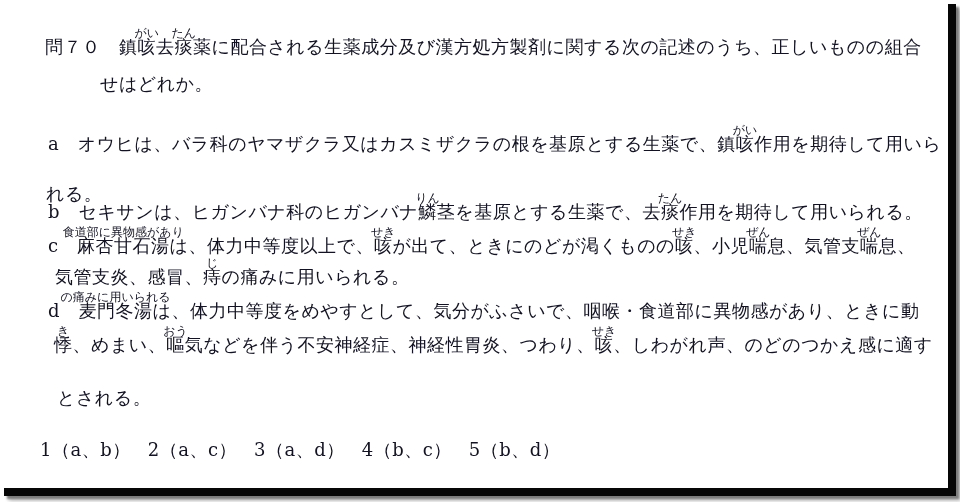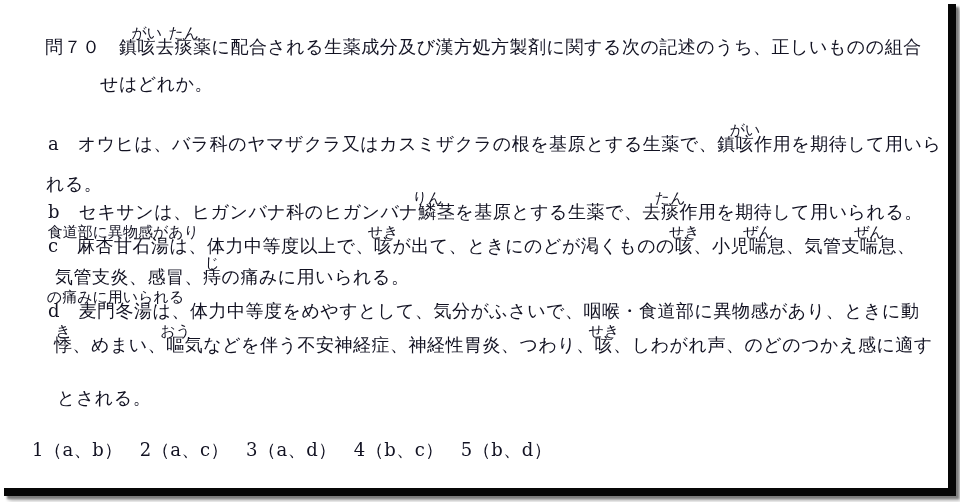--- a/index.html
+++ b/index.html
@@ -26,39 +26,39 @@
     line-height:20px;
     height:20px;
     letter-spacing:0.5px;
     z-index:2;
   }
   .rb{position:relative;display:inline-block;}
   .rt{
     position:absolute;
     left:50%;bottom:19px;
     transform:translateX(-50%);
-    font-size:15px;line-height:9px;
+    font-size:12px;line-height:9px;
     letter-spacing:0;
     white-space:nowrap;
     color:#121222;
   }
   .choices{position:absolute;white-space:nowrap;font-size:18px;line-height:20px;height:20px;z-index:2;}
   .choice{display:inline-block;margin-right:17px;letter-spacing:0.5px;}
 </style>
 </head>
 <body>
 
 <div class="page">
   <div class="sheet"></div>
   <div>
       <div class="tline" style="left: 45px; top: 37px;">問７０　鎮<span class="rb">咳<span class="rt">がい</span></span>去<span class="rb">痰<span class="rt">たん</span></span>薬に配合される生薬成分及び漢方処方製剤に関する次の記述のうち、正しいものの組合</div>
       <div class="tline" style="left: 68px; top: 74px; margin-left: 32px;">せはどれか。</div>
       <div class="tline" style="left: 48px; top: 134px;">a　オウヒは、バラ科のヤマザクラ又はカスミザクラの根を基原とする生薬で、鎮<span class="rb">咳<span class="rt">がい</span></span>作用を期待して用いら</div>
-      <div class="tline" style="left: 46px; top: 174px;">れる。</div>
+      <div class="tline" style="left: 46px; top: 184px;">れる。</div>
       <div class="tline" style="left: 48px; top: 202px;">b　セキサンは、ヒガンバナ科のヒガンバナ<span class="rb">鱗<span class="rt">りん</span></span>茎を基原とする生薬で、去<span class="rb">痰<span class="rt">たん</span></span>作用を期待して用いられる。</div>
       <div class="tline" style="left: 48px; top: 236px;">c　<span class="rb">麻杏甘石湯<span class="rt">食道部に異物感があり</span></span>は、体力中等度以上で、<span class="rb">咳<span class="rt">せき</span></span>が出て、ときにのどが渇くものの<span class="rb">咳<span class="rt">せき</span></span>、小児<span class="rb">喘<span class="rt">ぜん</span></span>息、気管支<span class="rb">喘<span class="rt">ぜん</span></span>息、</div>
       <div class="tline" style="left: 55px; top: 267px;">気管支炎、感冒、<span class="rb">痔<span class="rt">じ</span></span>の痛みに用いられる。</div>
       <div class="tline" style="left: 48px; top: 301px;">d　<span class="rb">麦門冬湯<span class="rt">の痛みに用いられる</span></span>は、体力中等度をめやすとして、気分がふさいで、咽喉・食道部に異物感があり、ときに動</div>
       <div class="tline" style="left: 54px; top: 335px;"><span class="rb">悸<span class="rt">き</span></span>、めまい、<span class="rb">嘔<span class="rt">おう</span></span>気などを伴う不安神経症、神経性胃炎、つわり、<span class="rb">咳<span class="rt">せき</span></span>、しわがれ声、のどのつかえ感に適す</div>
       <div class="tline" style="left: 57px; top: 388px;">とされる。</div>
     </div>
-  <div class="choices" style="left: 32px; top: 440px;"><span class="choice">1（a、b）</span><span class="choice">2（a、c）</span><span class="choice">3（a、d）</span><span class="choice">4（b、c）</span><span class="choice">5（b、d）</span></div>
+  <div class="choices" style="left: 40px; top: 440px;"><span class="choice">1（a、b）</span><span class="choice">2（a、c）</span><span class="choice">3（a、d）</span><span class="choice">4（b、c）</span><span class="choice">5（b、d）</span></div>
 </div>
 
 </body></html>

